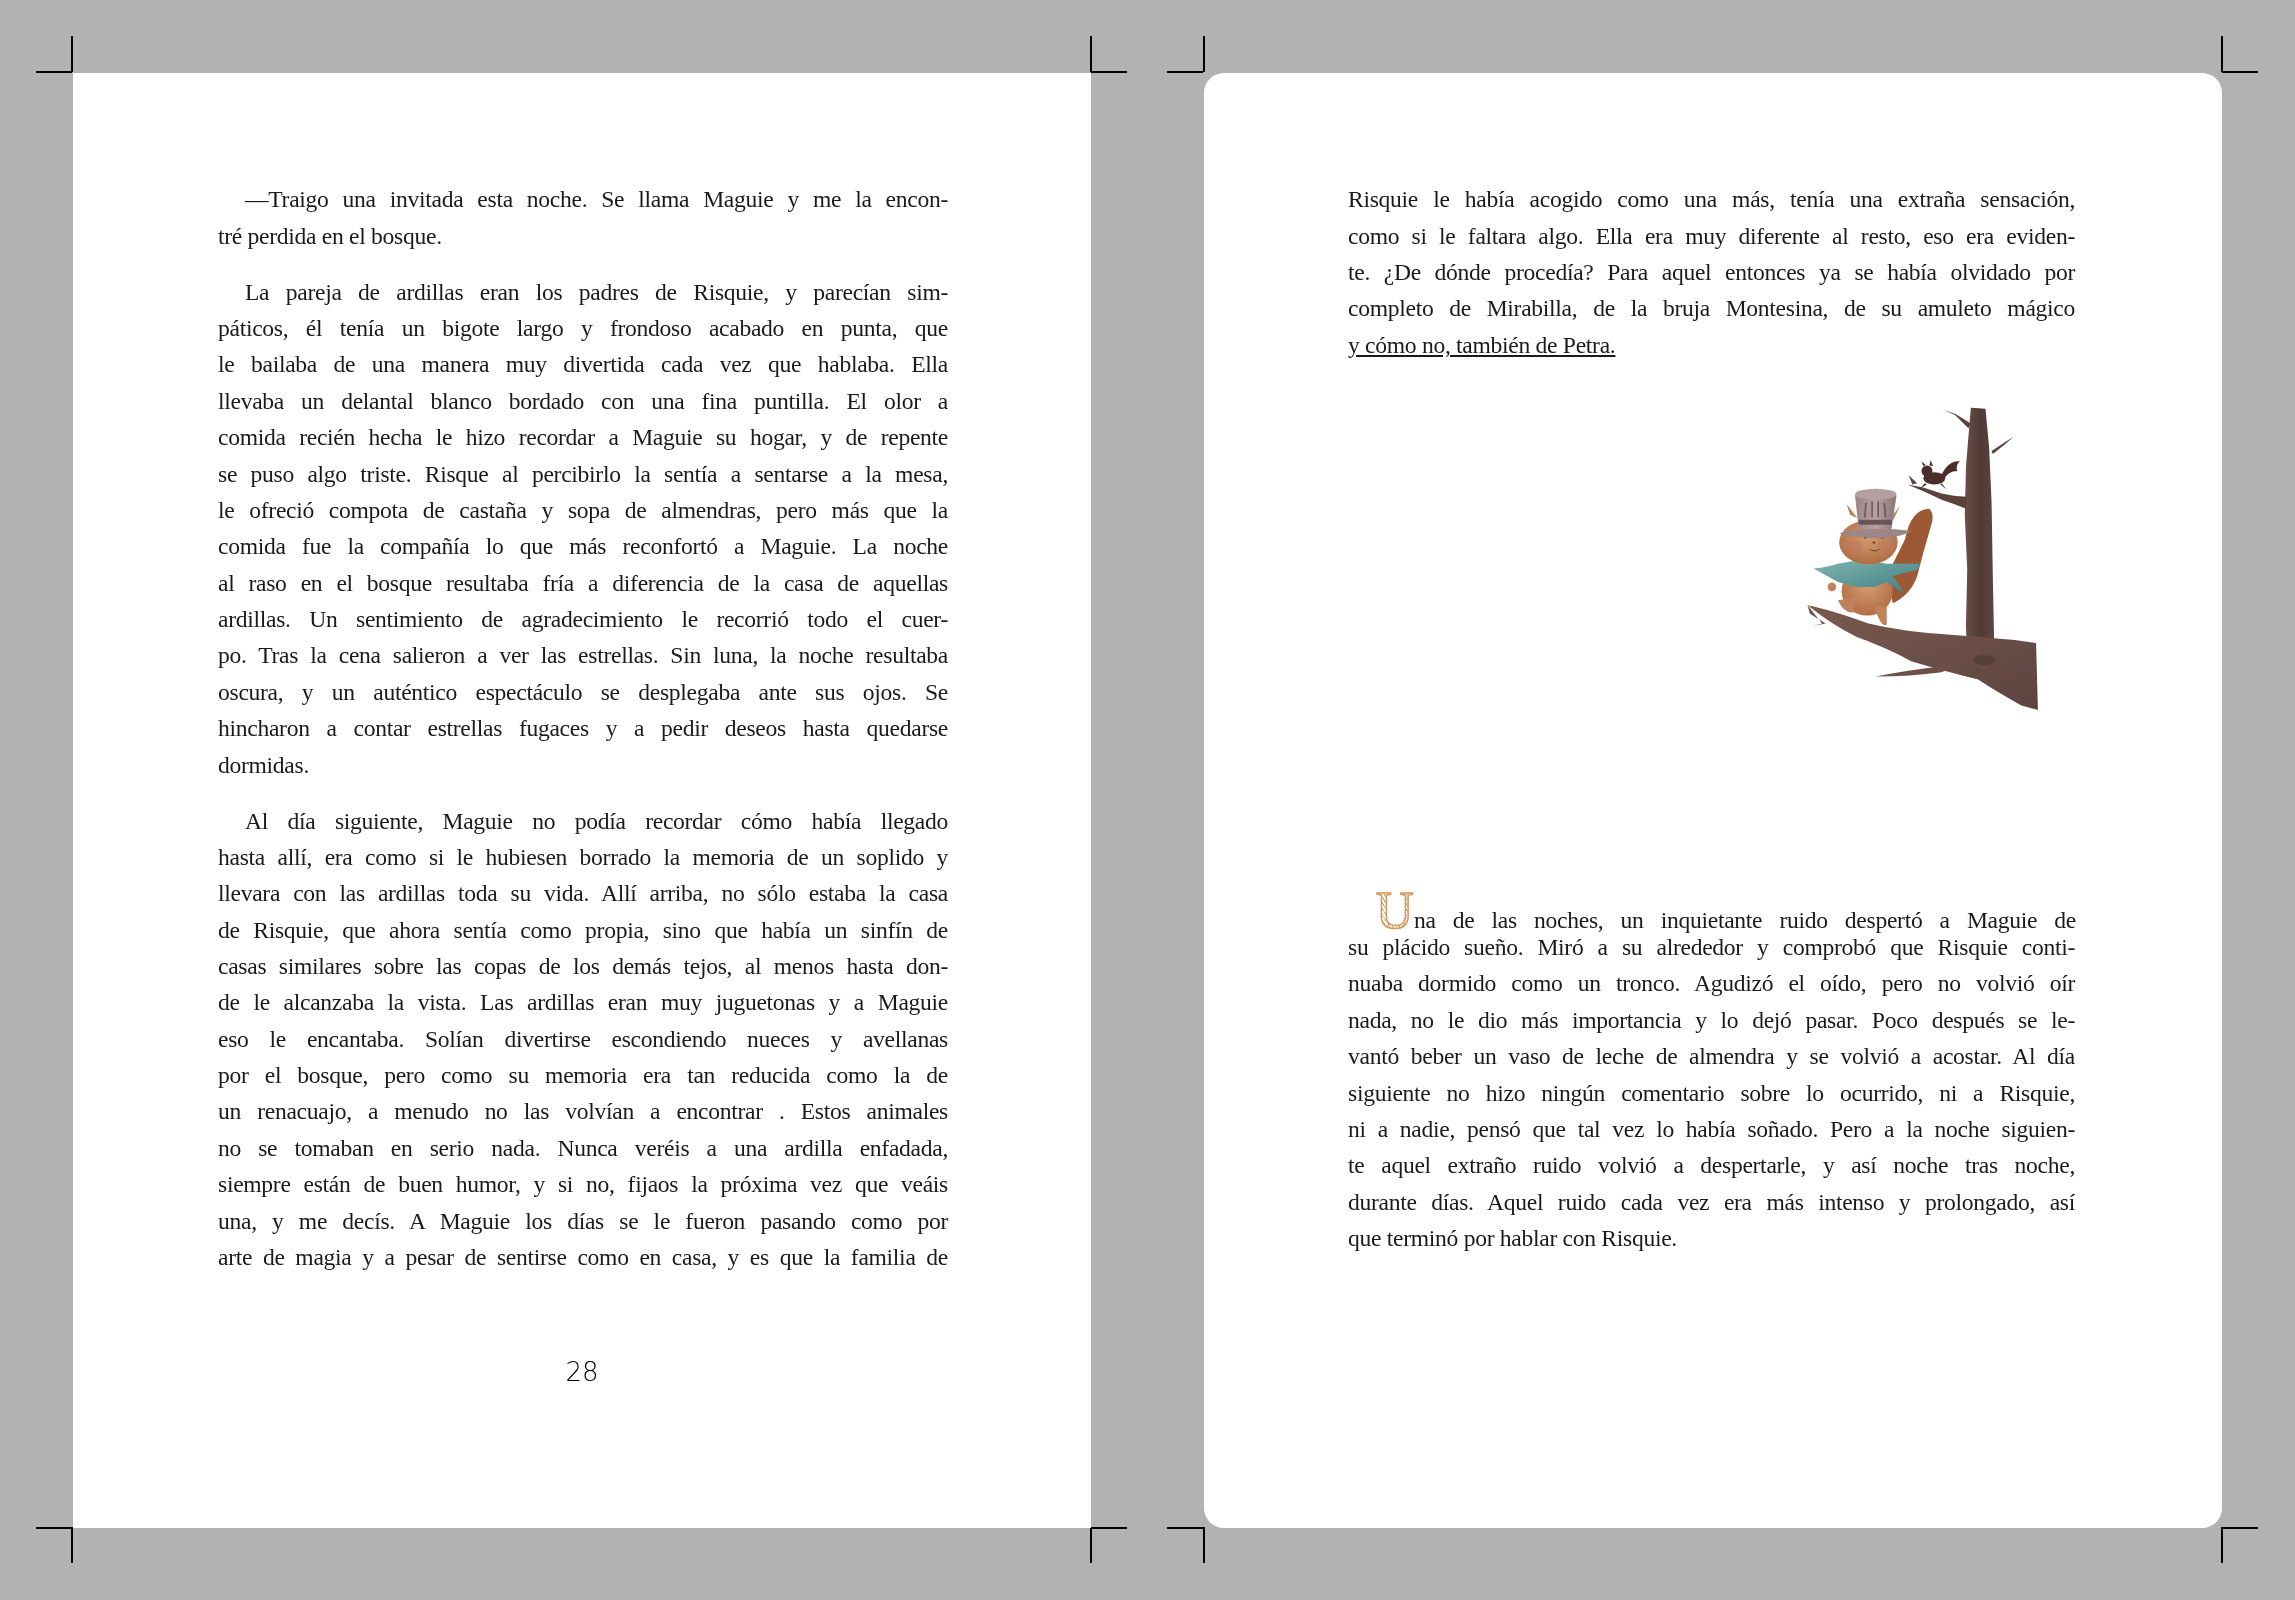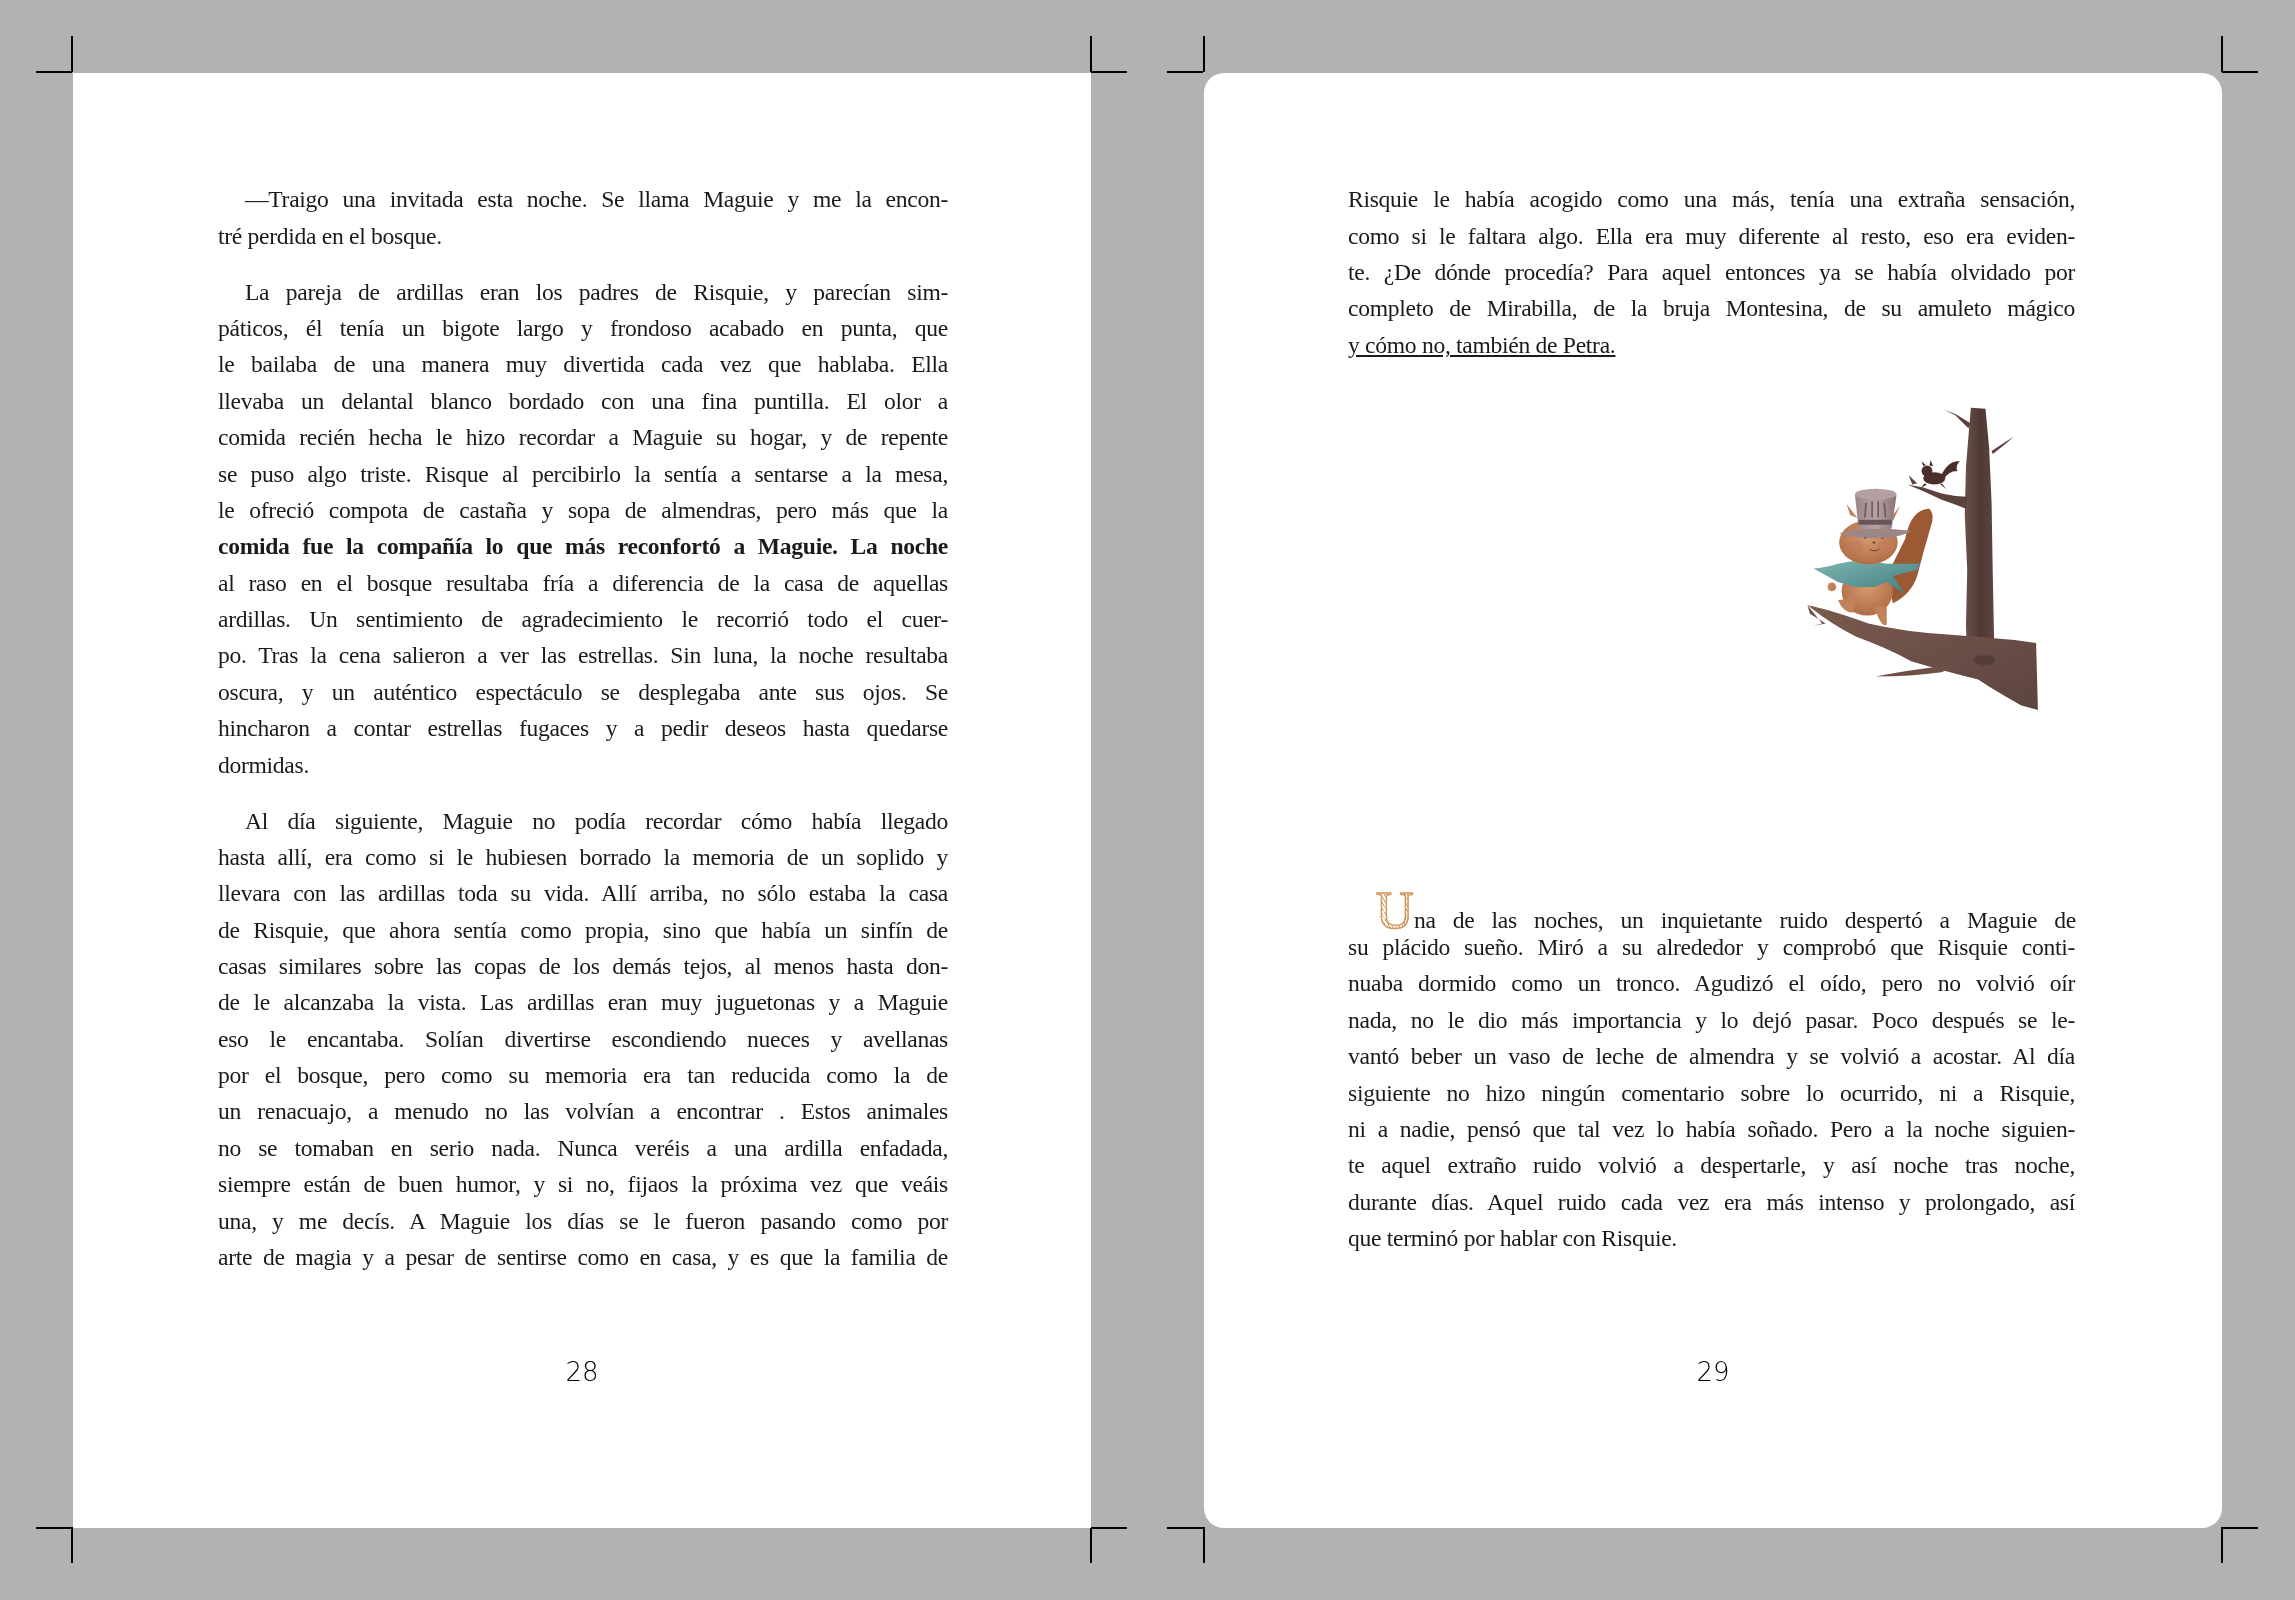--- a/index.html
+++ b/index.html
@@ -100,21 +100,21 @@
   <div id="left-text">
       <div class="line just" style="left: 172px; width: 703px; top: 108px;">—Traigo una invitada esta noche. Se llama Maguie y me la encon-</div>
       <div class="line" style="left: 145px; width: 730px; top: 145px;">tré perdida en el bosque.</div>
       <div class="line just" style="left: 172px; width: 703px; top: 201px;">La pareja de ardillas eran los padres de Risquie, y parecían sim-</div>
       <div class="line just" style="left: 145px; width: 730px; top: 237px;">páticos, él tenía un bigote largo y frondoso acabado en punta, que</div>
       <div class="line just" style="left: 145px; width: 730px; top: 273px;">le bailaba de una manera muy divertida cada vez que hablaba. Ella</div>
       <div class="line just" style="left: 145px; width: 730px; top: 310px;">llevaba un delantal blanco bordado con una fina puntilla. El olor a</div>
       <div class="line just" style="left: 145px; width: 730px; top: 346px;">comida recién hecha le hizo recordar a Maguie su hogar, y de repente</div>
       <div class="line just" style="left: 145px; width: 730px; top: 383px;">se puso algo triste. Risque al percibirlo la sentía a sentarse a la mesa,</div>
       <div class="line just" style="left: 145px; width: 730px; top: 419px;">le ofreció compota de castaña y sopa de almendras, pero más que la</div>
-      <div class="line just" style="left: 145px; width: 730px; top: 455px; font-weight: bold;">comida fue la compañía lo que más reconfortó a Maguie. La noche</div>
+      <div class="line just" style="left: 145px; width: 730px; top: 455px;">comida fue la compañía lo que más reconfortó a Maguie. La noche</div>
       <div class="line just" style="left: 145px; width: 730px; top: 492px;">al raso en el bosque resultaba fría a diferencia de la casa de aquellas</div>
       <div class="line just" style="left: 145px; width: 730px; top: 528px;">ardillas. Un sentimiento de agradecimiento le recorrió todo el cuer-</div>
       <div class="line just" style="left: 145px; width: 730px; top: 564px;">po. Tras la cena salieron a ver las estrellas. Sin luna, la noche resultaba</div>
       <div class="line just" style="left: 145px; width: 730px; top: 601px;">oscura, y un auténtico espectáculo se desplegaba ante sus ojos. Se</div>
       <div class="line just" style="left: 145px; width: 730px; top: 637px;">hincharon a contar estrellas fugaces y a pedir deseos hasta quedarse</div>
       <div class="line" style="left: 145px; width: 730px; top: 674px;">dormidas.</div>
       <div class="line just" style="left: 172px; width: 703px; top: 730px;">Al día siguiente, Maguie no podía recordar cómo había llegado</div>
       <div class="line just" style="left: 145px; width: 730px; top: 766px;">hasta allí, era como si le hubiesen borrado la memoria de un soplido y</div>
       <div class="line just" style="left: 145px; width: 730px; top: 802px;">llevara con las ardillas toda su vida. Allí arriba, no sólo estaba la casa</div>
       <div class="line just" style="left: 145px; width: 730px; top: 839px;">de Risquie, que ahora sentía como propia, sino que había un sinfín de</div>
@@ -223,15 +223,14 @@
     <ellipse cx="132" cy="166" rx="34" ry="9" fill="#b4a0a0"></ellipse>
     <rect x="104" y="208" width="54" height="8" fill="#6a5456"></rect>
     <g stroke="#6a5456" stroke-width="2.5" fill="none">
       <path d="M116 180 L114 204"></path>
       <path d="M126 178 L126 204"></path>
       <path d="M136 178 L136 204"></path>
       <path d="M146 180 L148 204"></path>
     </g>
   </svg>
 
-  <div class="page-number">29</div>
 </div>
 
 
 </body></html>

